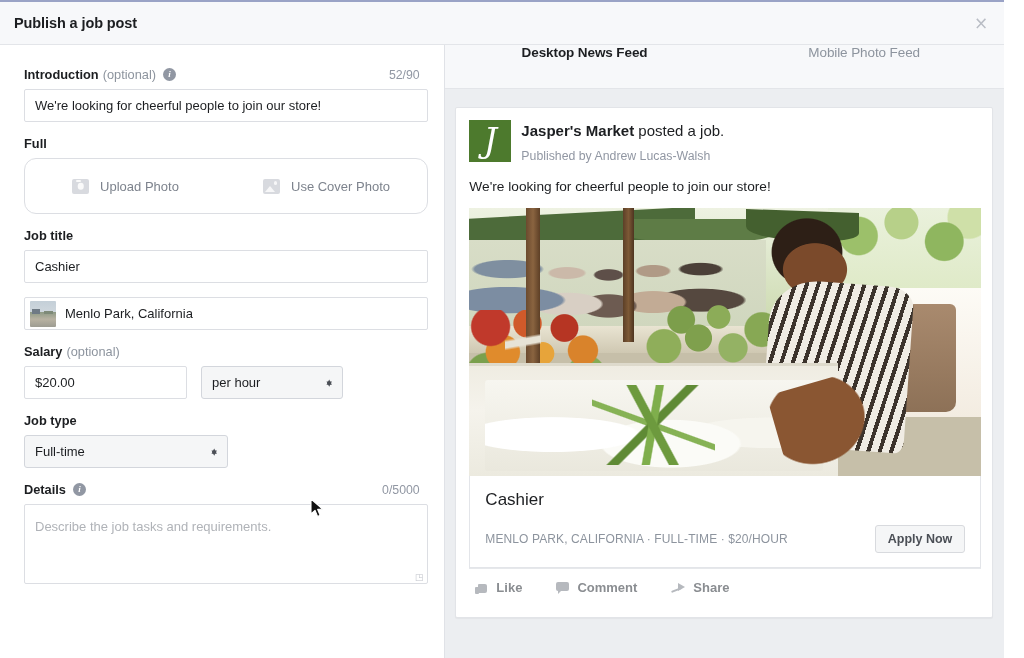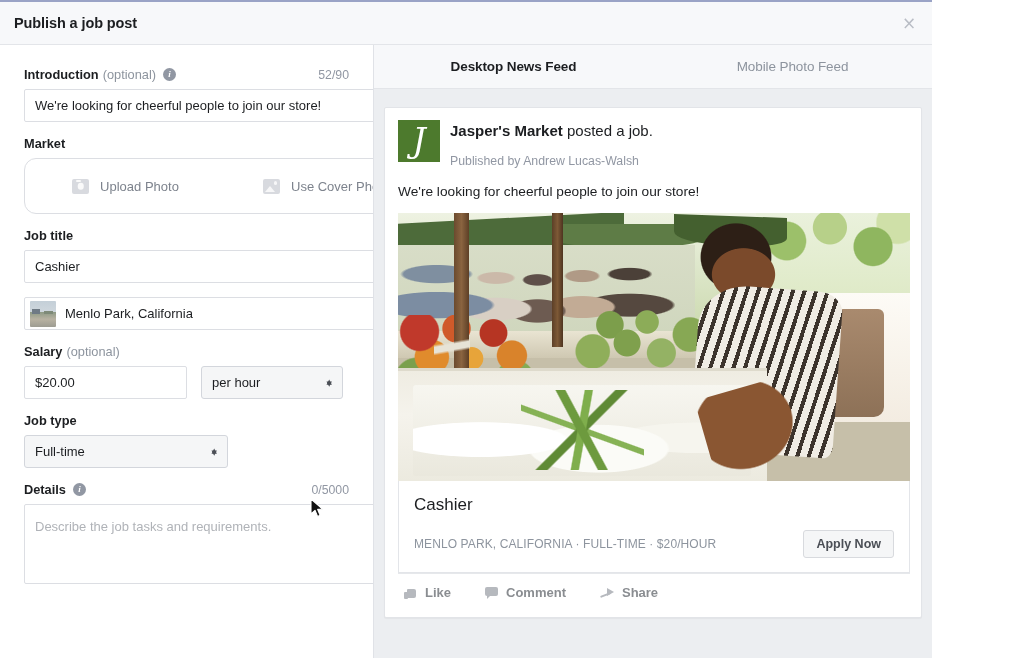--- a/index.html
+++ b/index.html
@@ -6,21 +6,21 @@
   html, body {
     width: 1024px; height: 658px;
     font-family: "Liberation Sans", sans-serif;
     background: #ffffff;
     overflow: hidden;
     -webkit-font-smoothing: antialiased;
   }
 
   #app {
     position: relative;
-    width: 932px; height: 658px;
+    width: 1004px; height: 658px;
     background: #ffffff;
     border-top: 2px solid #9aa3c6;
     overflow: hidden;
   }
 
   
   .dlg-header {
     position: relative;
     height: 43px;
     background: #f7f8fa;
@@ -273,21 +273,20 @@
     width: 571px;
     background: #eceef1;
     display: flex;
     flex-direction: column;
   }
   .tabbar {
     height: 44px;
     background: #f7f8fa;
     border-bottom: 1px solid #e3e5e9;
     display: flex;
-    align-items: center;
   }
   .tab {
     flex: 1;
     text-align: center;
     font-size: 13.5px;
     color: #8d949e;
     cursor: pointer;
     letter-spacing: -0.1px;
   }
   .tab.active {
@@ -329,21 +328,21 @@
     color: #ffffff;
     font-family: "DejaVu Serif", serif;
     font-style: italic;
     font-size: 33px;
     line-height: 1;
     font-weight: normal;
   }
   .fb-meta { padding-top: 2px; }
   .fb-line1 { font-size: 15px; color: #1c1e21; line-height: 18px; }
   .fb-line1 b { font-weight: bold; }
-  .fb-line2 { font-size: 12.3px; color: #9197a3; line-height: 18px; margin-top: 12px; }
+  .fb-line2 { font-size: 12.3px; color: #9197a3; line-height: 18px; margin-top: 7px; }
 
   .fb-intro {
     margin-top: 13px;
     font-size: 13.7px;
     color: #1c1e21;
     line-height: 18px;
   }
 
   .fb-photo {
     margin-top: 12px;
@@ -622,21 +621,21 @@
           <span class="lbl">Introduction</span>
           <span class="lbl-optional">(optional)</span>
           <span class="info-icon">i</span>
           <span class="counter">52/90</span>
         </div>
         <div class="txt-input">We're looking for cheerful people to join our store!</div>
       </div>
 
       <div class="field">
         <div class="label-row">
-          <span class="lbl">Market</span>
+          <span class="lbl">Full</span>
         </div>
         <div class="photo-box">
           <div class="photo-opt">
             <span class="ic-square ic-camera"></span>
             <span>Upload Photo</span>
           </div>
           <div class="photo-opt">
             <span class="ic-square ic-pic"></span>
             <span>Use Cover Photo</span>
           </div>

